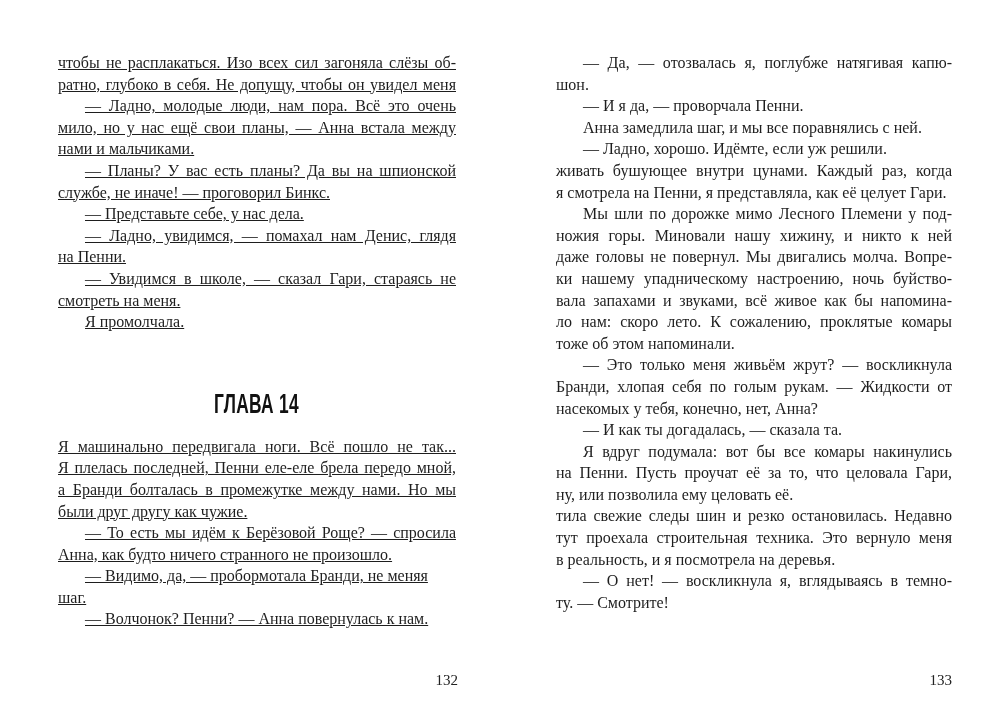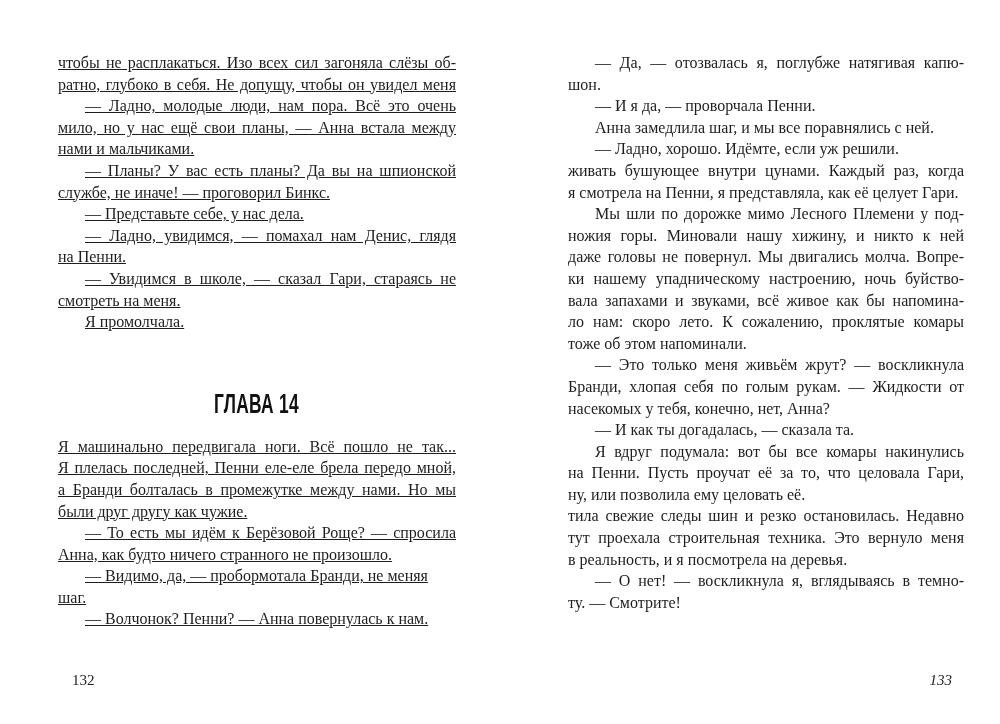--- a/index.html
+++ b/index.html
@@ -14,21 +14,21 @@
     background: #ffffff;
     overflow: hidden;
     font-family: "Liberation Serif", "DejaVu Serif", serif;
     color: #1e1e1e;
   }
   .page-text {
     position: absolute;
     top: 52px;
   }
   #left-text  { left: 58px;  width: 398px; text-decoration: underline; }
-  #right-text { left: 556px; width: 396px; margin-left: 12px; }
+  #right-text { left: 556px; width: 396px; }
   .line {
     font-size: 16px;
     line-height: 21.6px;
     white-space: normal;
     text-align: left;
   }
   .line.indent  { text-indent: 27px; }
   .line.stretch { text-align: justify; text-align-last: justify; }
   .chapter-heading {
     margin-top: 55px;
@@ -47,22 +47,22 @@
     transform: scaleX(0.62);
     transform-origin: 50% 50%;
   }
   .page-number {
     position: absolute;
     top: 671px;
     font-size: 15px;
     line-height: 18px;
     color: #222222;
   }
-  #page-number-left  { left: 72px;  width: 398px; text-align: left; }
-  #page-number-right { left: 556px; width: 396px; text-align: right; font-style: italic; }
+  #page-number-left  { left: 60px;  width: 398px; text-align: right; }
+  #page-number-right { left: 556px; width: 396px; text-align: right; }
 </style>
 </head>
 <body>
 
 <div id="book-spread">
 
   <div id="left-text" class="page-text">
     <div id="lp-block1">
         <div class="line stretch">чтобы не расплакаться. Изо всех сил загоняла слёзы об-</div>
         <div class="line stretch">ратно, глубоко в себя. Не допущу, чтобы он увидел меня</div>

